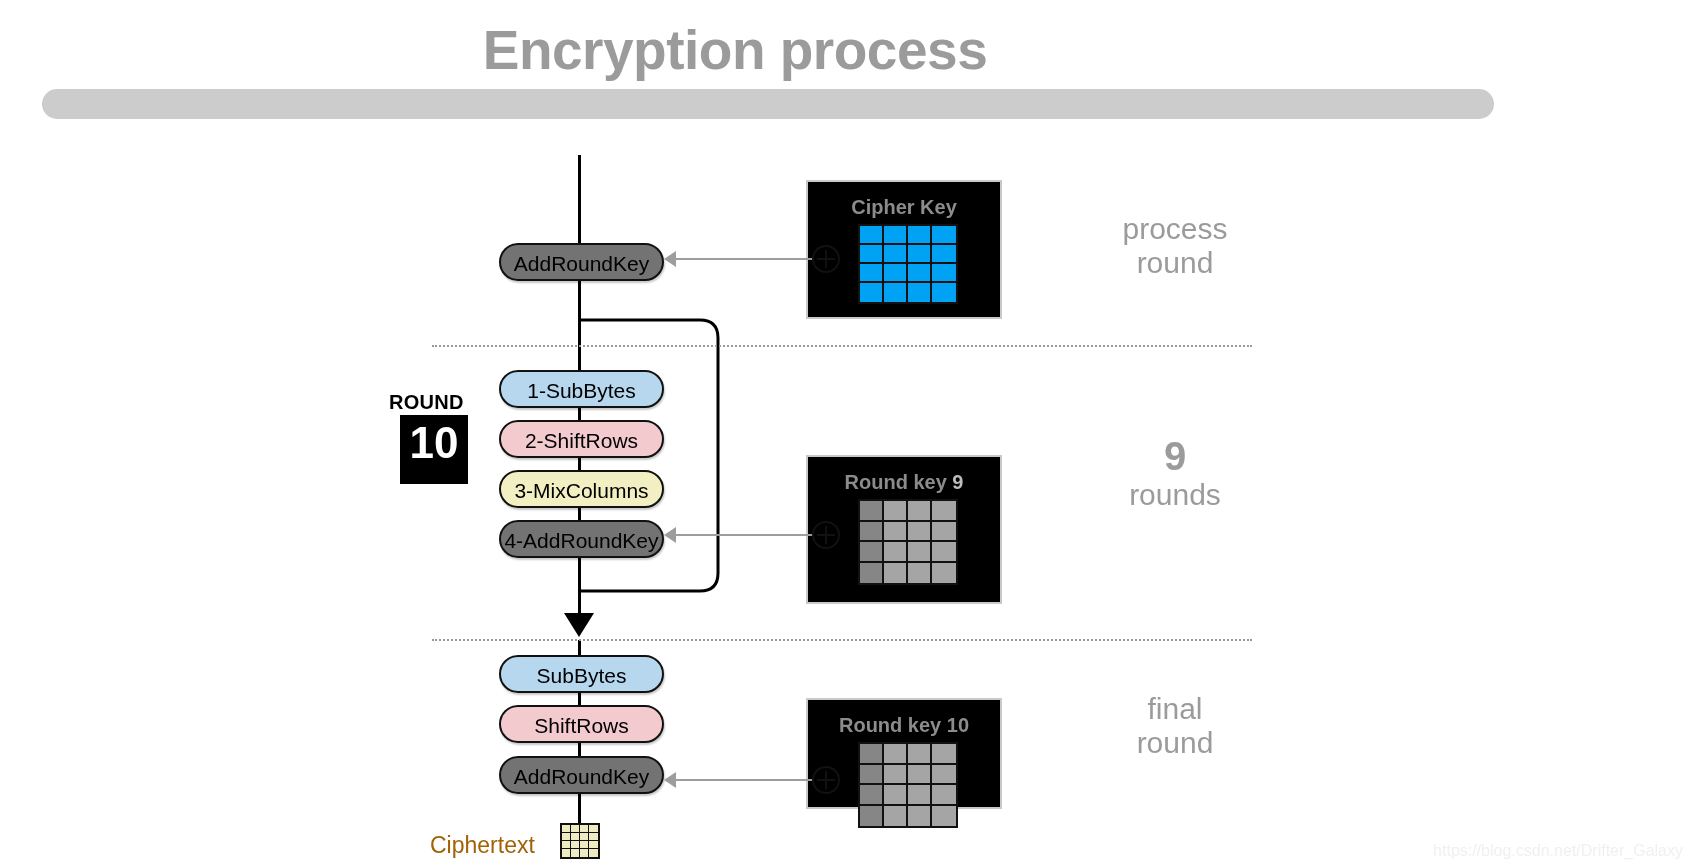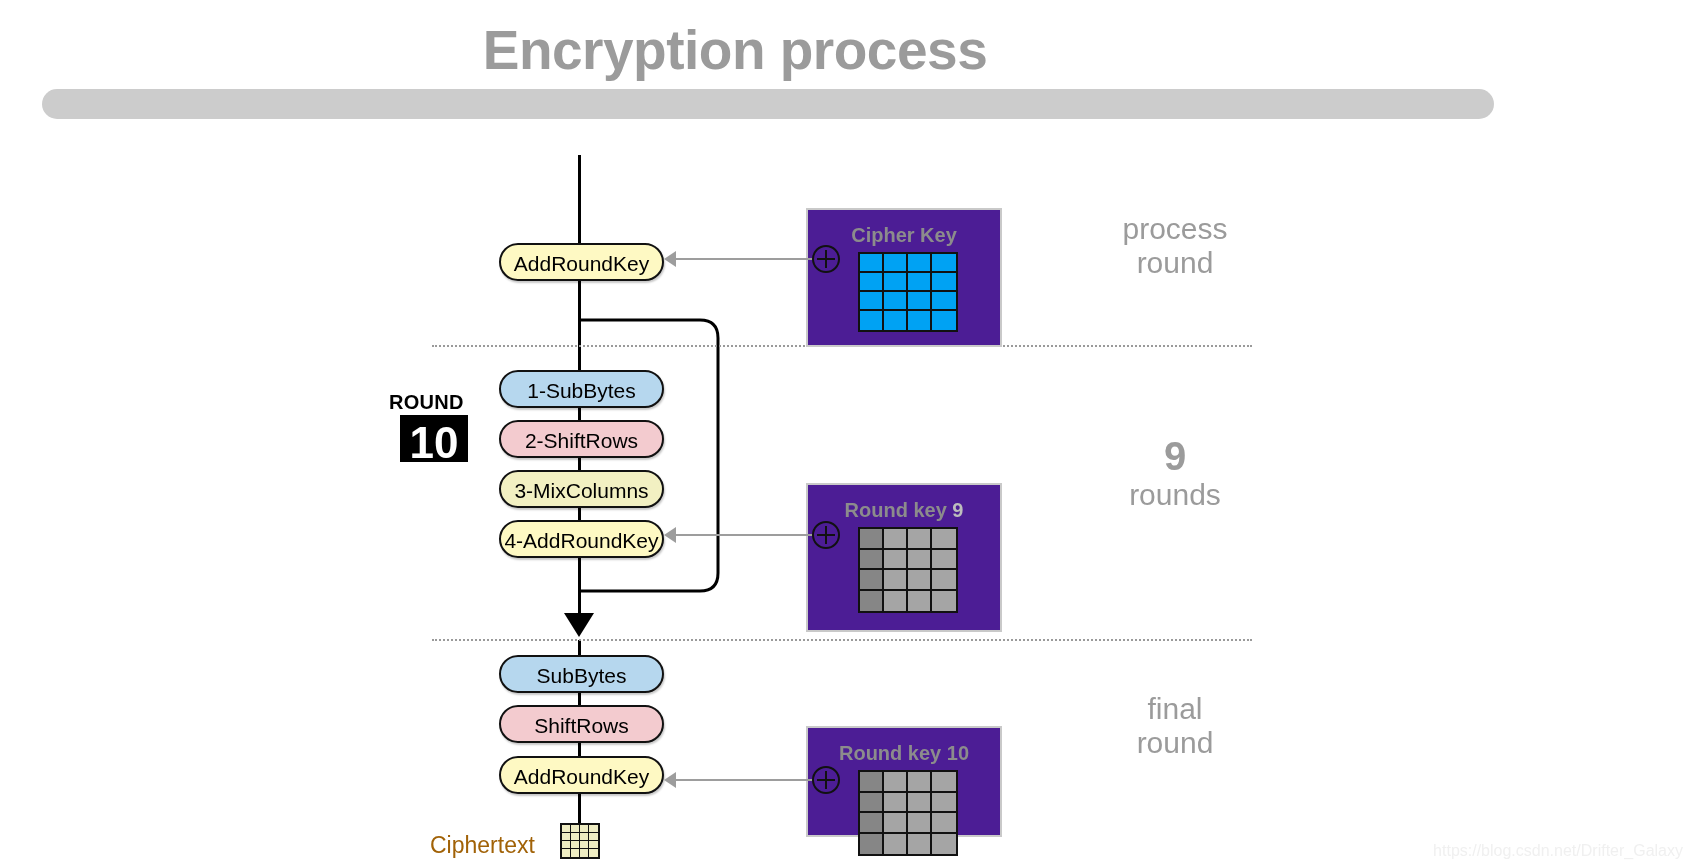--- a/index.html
+++ b/index.html
@@ -73,53 +73,52 @@
     text-align: center;
     font-size: 21px;
     color: #000000;
     box-sizing: border-box;
     white-space: nowrap;
     box-shadow: 1px 2px 2px rgba(0,0,0,0.22);
   }
   .pill.blue   { background: #b6d7ee; }
   .pill.pink   { background: #f3cbcf; }
   .pill.yellow { background: #f2f0c2; }
-  .pill.green  { background: #fef9c3; text-align: center; }
+  .pill.green  { background: #737373; text-align: center; }
 
   
   #round-label {
     position: absolute;
     left: 389px;
     top: 391px;
     font-size: 20px;
     font-weight: bold;
     color: #000;
     letter-spacing: 0.3px;
   }
   #round-badge {
     position: absolute;
     left: 400px;
     top: 415px;
     width: 68px;
-    height: 47px;
+    height: 69px;
     background: #000000;
     color: #ffffff;
     font-size: 44px;
     font-weight: bold;
     line-height: 56px;
     text-align: center;
   }
 
   
   .key-panel {
     position: absolute;
     border: 2px solid #c9c9c9;
-    background: #4c1d95;
-    box-sizing: border-box;
-    margin-top: 28px;
+    background: #000000;
+    box-sizing: border-box;
   }
   .key-panel .key-title {
     position: absolute;
     left: 0;
     right: 0;
     top: 14px;
     text-align: center;
     font-size: 20px;
     font-weight: bold;
     color: #8c8c8c;

